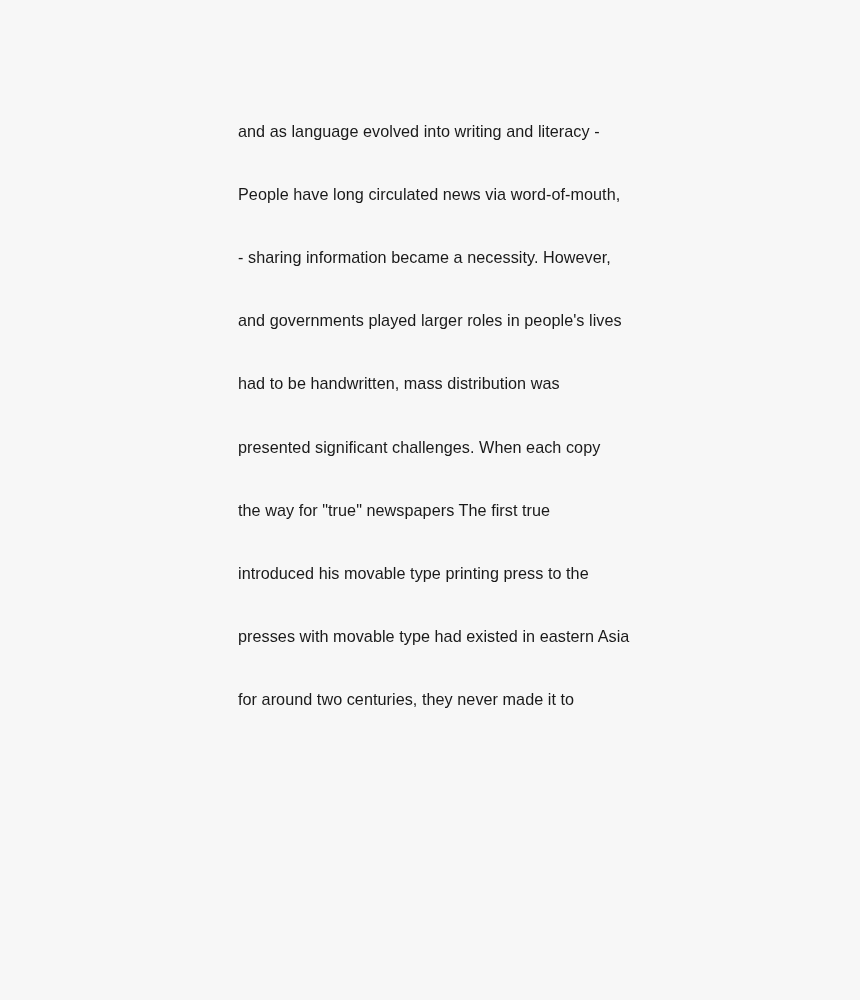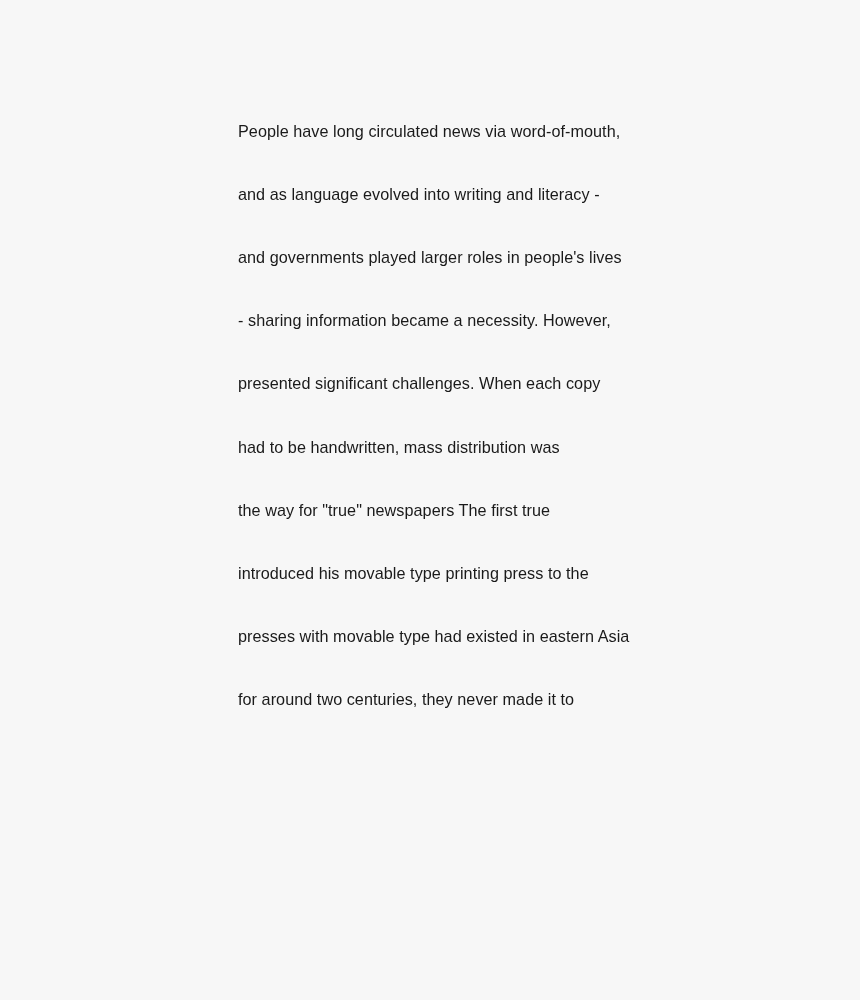--- a/index.html
+++ b/index.html
@@ -28,26 +28,26 @@
     .line {
       display: block;
       height: 21.03px;
     }
   </style>
 </head>
 <body>
 
 <div class="doc">
   <div>
+    <span class="line">and as language evolved into writing and literacy -</span>
     <span class="line">People have long circulated news via word-of-mouth,</span>
-    <span class="line">and as language evolved into writing and literacy -</span>
+    <span class="line">- sharing information became a necessity. However,</span>
     <span class="line">and governments played larger roles in people's lives</span>
-    <span class="line">- sharing information became a necessity. However,</span>
+    <span class="line">had to be handwritten, mass distribution was</span>
     <span class="line">presented significant challenges. When each copy</span>
-    <span class="line">had to be handwritten, mass distribution was</span>
     <span class="line">the way for "true" newspapers The first true</span>
     <span class="line">introduced his movable type printing press to the</span>
     <span class="line">presses with movable type had existed in eastern Asia</span>
     <span class="line">for around two centuries, they never made it to</span>
     
     
     
     
     
     

